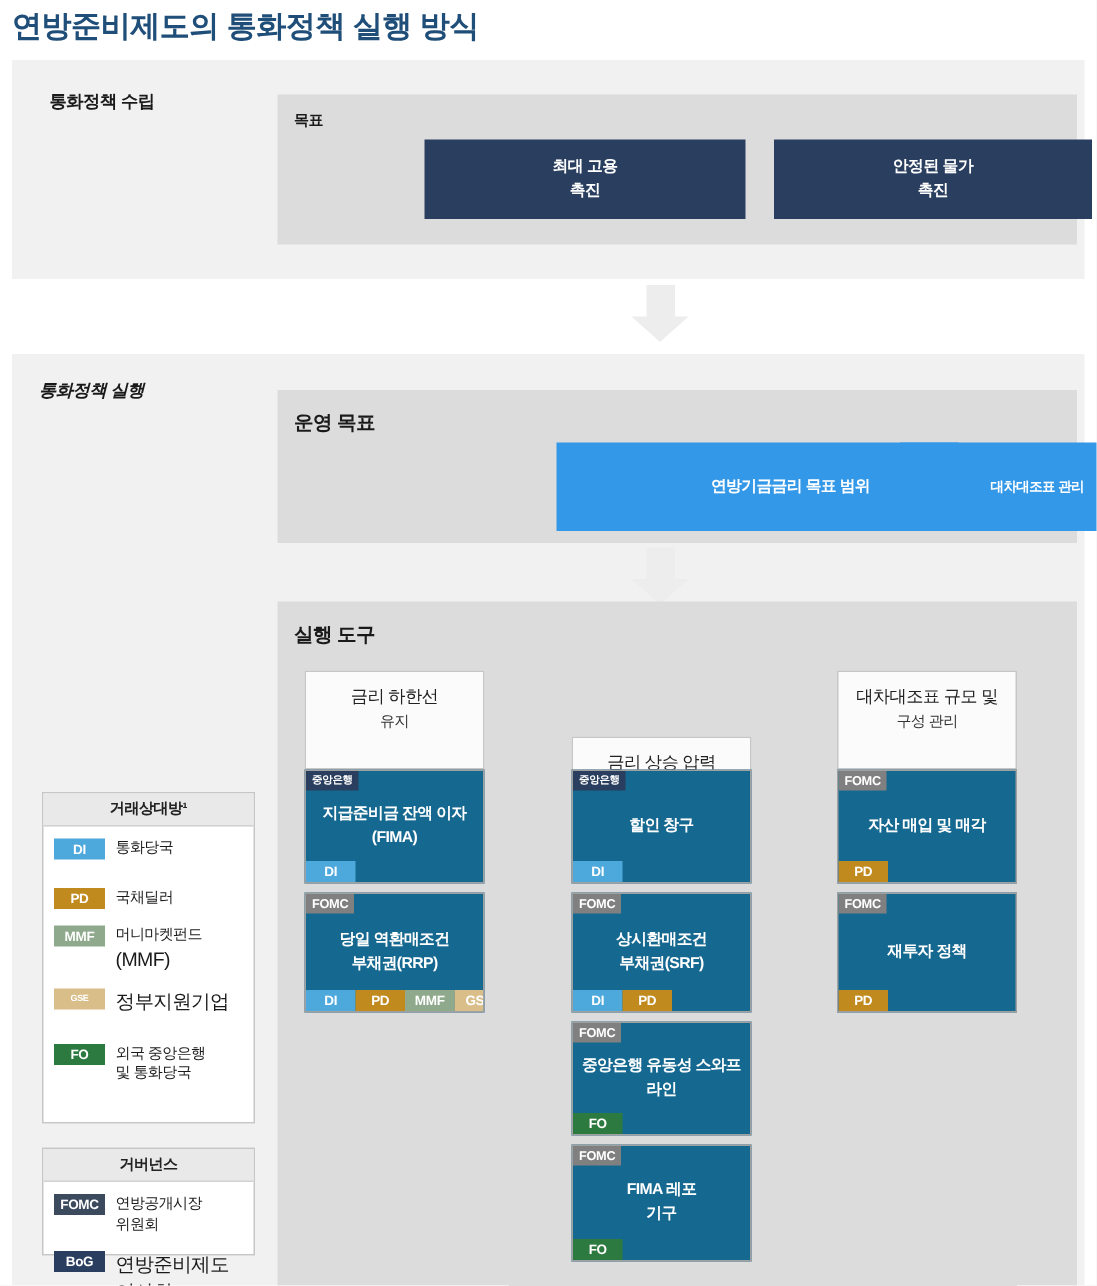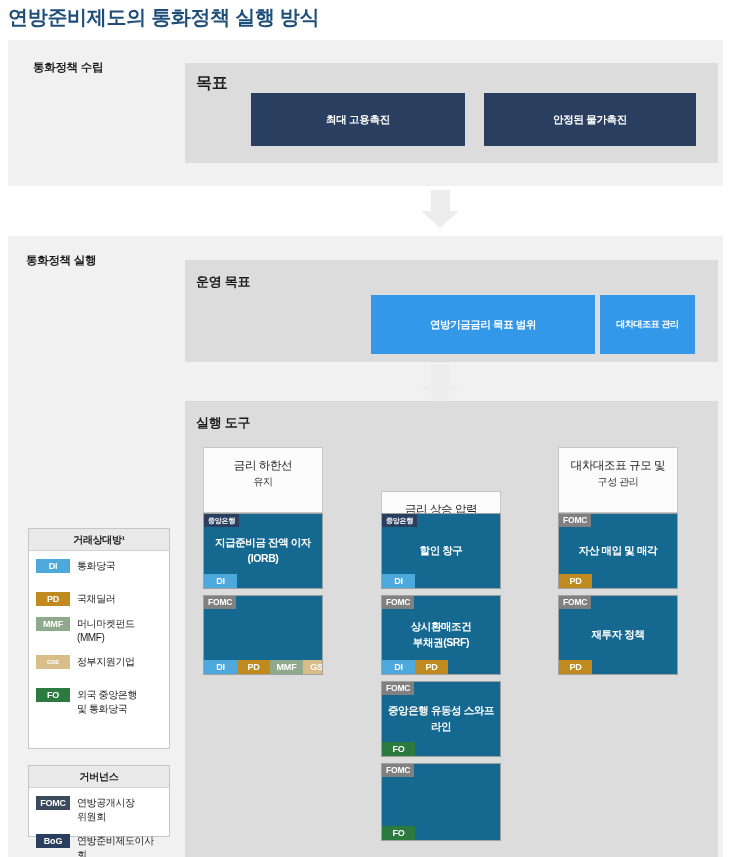--- a/index.html
+++ b/index.html
@@ -23,39 +23,41 @@
   .band-2{left:8px;top:236px;width:715px;height:621px;}
 
   .stage-label{
     position:absolute;font-size:11.5px;font-weight:bold;color:#1a1a1a;
     letter-spacing:-0.3px;white-space:nowrap;
   }
 
   
   .panel{position:absolute;background:#DCDCDC;}
   .panel-title{
-    position:absolute;font-size:16px;font-weight:bold;color:#1a1a1a;
+    position:absolute;font-size:10px;font-weight:bold;color:#1a1a1a;
     letter-spacing:-0.3px;white-space:nowrap;
   }
   .panel-title.lg{font-size:13px;}
 
   
   .goal-box{
     position:absolute;background:#2A3F5F;color:#ffffff;
-    display:flex;flex-direction:row;align-items:center;justify-content:center;
+    display:flex;flex-direction:column;align-items:center;justify-content:center;
     font-size:10.5px;font-weight:bold;line-height:1.45;letter-spacing:-0.3px;
     text-align:center;
+    margin-left:32px;
   }
 
   
   .op-box{
     position:absolute;background:#3498E8;color:#ffffff;
     display:flex;align-items:center;justify-content:center;
     font-size:10.5px;font-weight:bold;letter-spacing:-0.4px;text-align:center;
     line-height:1.4;
+    padding-left:44px;
   }
   .op-box.small{font-size:9px;}
 
   
   .arrow{position:absolute;}
   .arrow .shaft{position:absolute;background:#EDEDED;}
   .arrow .head{
     position:absolute;width:0;height:0;
     border-left:19px solid transparent;border-right:19px solid transparent;
     border-top:17px solid #EDEDED;
@@ -113,21 +115,21 @@
   .legend-row .chip{
     flex:0 0 auto;min-width:34px;height:14px;line-height:14px;text-align:center;
     font-size:9px;font-weight:bold;color:#ffffff;margin-right:7px;letter-spacing:-0.2px;
     padding:0 3px;box-sizing:border-box;
   }
   .legend-row .chip.tiny{font-size:6px;}
   .legend-row .txt{
     font-size:10px;color:#1a1a1a;line-height:1.35;letter-spacing:-0.4px;
     padding-top:0px;
   }
-  .legend-row .txt.sm{font-size:10px;}
+  .legend-row .txt.sm{font-size:13px;}
   .legend-row.gap{margin-bottom:19px;}
   .chip-DI{background:#4DA8DC;}
   .chip-PD{background:#C08A1E;}
   .chip-MMF{background:#8FA98C;}
   .chip-GSE{background:#D9BE8A;}
   .chip-FO{background:#2C7A3F;}
   .chip-FOMC{background:#3C4A5E;font-size:8.5px;}
   .chip-BoG{background:#2A3F5F;font-size:9px;}
 </style>
 </head>
@@ -151,21 +153,21 @@
     <span>안정된 물가</span>
     <span>촉진</span>
   </div>
 
   <div class="arrow" style="left:420px;top:190px;width:40px;height:38px;">
     <div class="shaft" style="left:10.5px;top:0;width:19px;height:22px;"></div>
     <div class="head" style="left:1px;top:21px;"></div>
   </div>
 
   <div class="band band-2"></div>
-  <div class="stage-label" style="left:26px;top:253px;">통화정책 실행</div>
+  <div class="stage-label" style="left:26px;top:253px;font-style:italic;">통화정책 실행</div>
 
   <div class="panel" style="left:185px;top:260px;width:533px;height:102px;"></div>
   <div class="panel-title lg" style="left:196px;top:273px;">운영 목표</div>
 
   <div class="op-box" style="left:371px;top:295px;width:224px;height:59px;">연방기금금리 목표 범위</div>
   <div class="op-box small" style="left:600px;top:295px;width:95px;height:59px;">대차대조표 관리</div>
 
   <div class="arrow" style="left:420px;top:365px;width:40px;height:38px;">
     <div class="shaft" style="left:10.5px;top:0;width:19px;height:22px;"></div>
     <div class="head" style="left:1px;top:21px;"></div>
@@ -176,29 +178,33 @@
 
   <div class="tool-head" style="left:203px;top:447px;width:120px;height:66px;">
     <span class="l1">금리 하한선</span>
     <span class="l2">유지</span>
   </div>
 
   <div class="tool-card" style="left:203px;top:513px;width:120px;height:76px;">
     <div class="owner-tag owner-cb">중앙은행</div>
     <div class="body">
       <div>지급준비금 잔액 이자</div>
-      <div class="sub">(IORB)</div>
+      <div class="sub">(FIMA)</div>
     </div>
     <div class="cp-row">
       <div class="cp cp-DI">DI</div>
     </div>
   </div>
 
   <div class="tool-card" style="left:203px;top:595px;width:120px;height:80px;">
     <div class="owner-tag owner-fomc">FOMC</div>
+    <div class="body">
+      <div>당일 역환매조건</div>
+      <div class="sub">부채권(RRP)</div>
+    </div>
     <div class="cp-row">
       <div class="cp cp-DI">DI</div>
       <div class="cp cp-PD">PD</div>
       <div class="cp cp-MMF">MMF</div>
       <div class="cp cp-GSE">GSE</div>
     </div>
   </div>
 
   <div class="tool-head" style="left:381px;top:447px;width:120px;height:66px;margin-top:44px;">
     <span class="l1">금리 상승 압력</span>
@@ -233,20 +239,24 @@
       <div>중앙은행 유동성 스와프</div>
       <div class="sub">라인</div>
     </div>
     <div class="cp-row">
       <div class="cp cp-FO">FO</div>
     </div>
   </div>
 
   <div class="tool-card" style="left:381px;top:763px;width:120px;height:78px;">
     <div class="owner-tag owner-fomc">FOMC</div>
+    <div class="body">
+      <div>FIMA 레포</div>
+      <div class="sub">기구</div>
+    </div>
     <div class="cp-row">
       <div class="cp cp-FO">FO</div>
     </div>
   </div>
 
   <div class="tool-head" style="left:558px;top:447px;width:120px;height:66px;">
     <span class="l1">대차대조표 규모 및</span>
     <span class="l2">구성 관리</span>
   </div>
 

